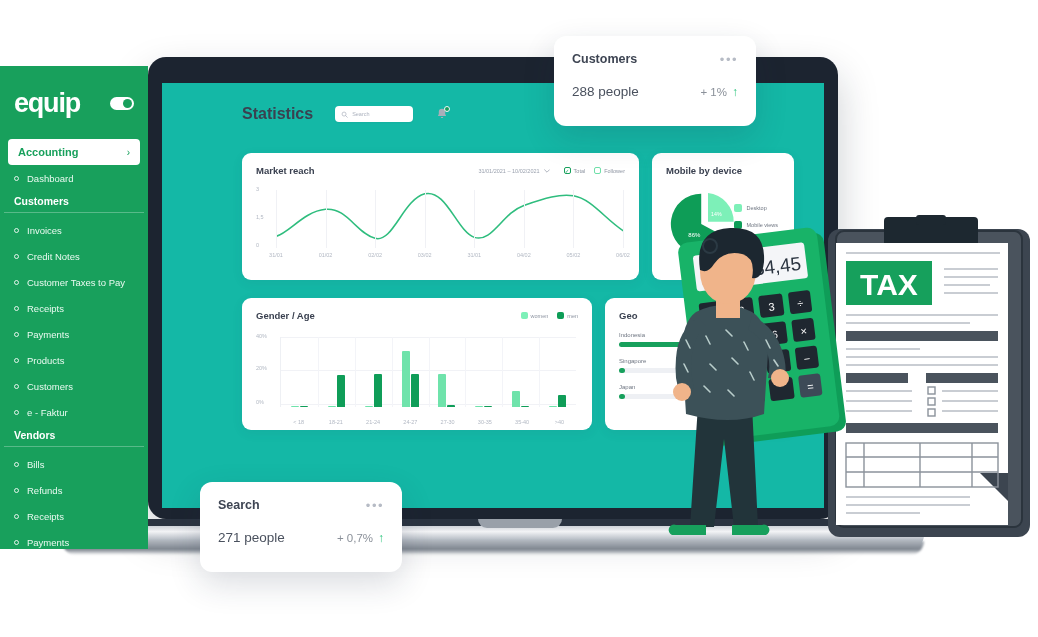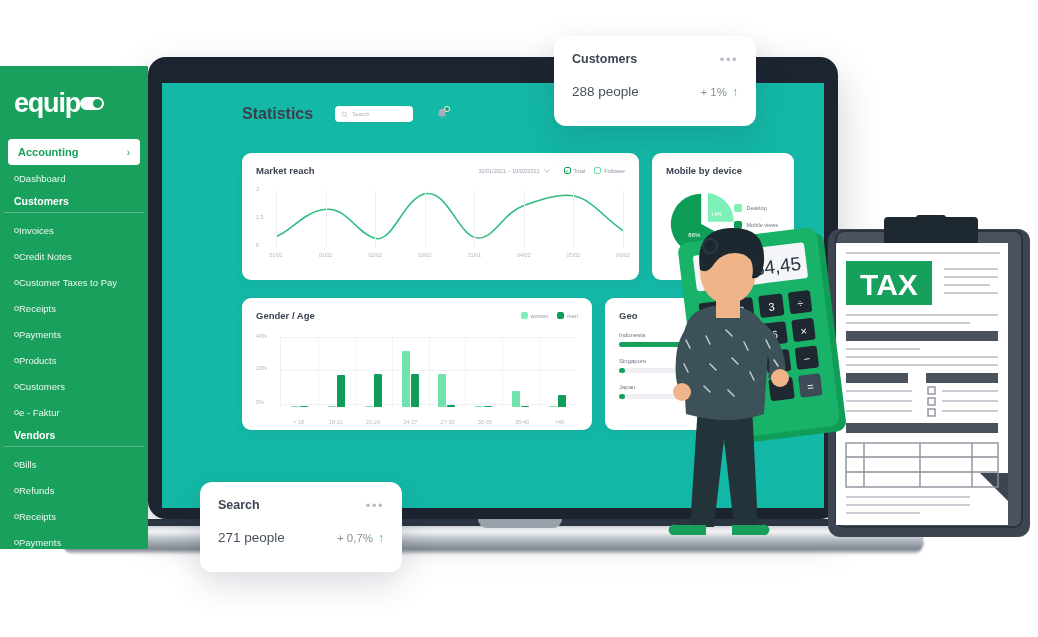--- a/index.html
+++ b/index.html
@@ -46,21 +46,21 @@
 
   
   .sidebar {
     position: absolute; left: 0; top: 66px;
     width: 148px; height: 483px;
     background: #18a05c;
     z-index: 7;
     padding-top: 16px;
     color: #fff;
   }
-  .sb-top { display: flex; align-items: center; padding: 8px 14px 0 14px; }
+  .sb-top { display: flex; align-items: center; justify-content: space-between; padding: 8px 14px 0 14px; }
   .logo-text {
     font-size: 27px; font-weight: 700; letter-spacing: -1.2px;
     color: #fff; line-height: 1;
   }
   .toggle {
     width: 24px; height: 13px; border-radius: 7px; background: #fff;
     position: relative; flex: none;
   }
   .toggle::after {
     content: ""; position: absolute; right: 2px; top: 2px;
@@ -68,21 +68,21 @@
   }
   .accounting {
     margin: 22px 8px 0 8px; height: 26px; background: #fff; border-radius: 4px;
     display: flex; align-items: center; justify-content: space-between;
     padding: 0 10px;
   }
   .accounting .lbl { color: #18a05c; font-size: 11px; font-weight: 700; }
   .chev { color: #18a05c; font-size: 10px; }
 
   .nav-item {
-    display: flex; align-items: center; 
+    display: flex; align-items: center; gap: 8px;
     padding: 0 14px; height: 26px; font-size: 9.5px; color: #eafaf1;
   }
   .nav-item .dot {
     width: 5px; height: 5px; border-radius: 50%;
     border: 1px solid rgba(255,255,255,.85); flex: none;
   }
   .nav-head {
     padding: 4px 14px 2px 14px; font-size: 10.5px; font-weight: 700; color: #fff;
   }
   .nav-rule { height: 1px; background: rgba(255,255,255,.28); margin: 3px 4px 4px 4px; }

